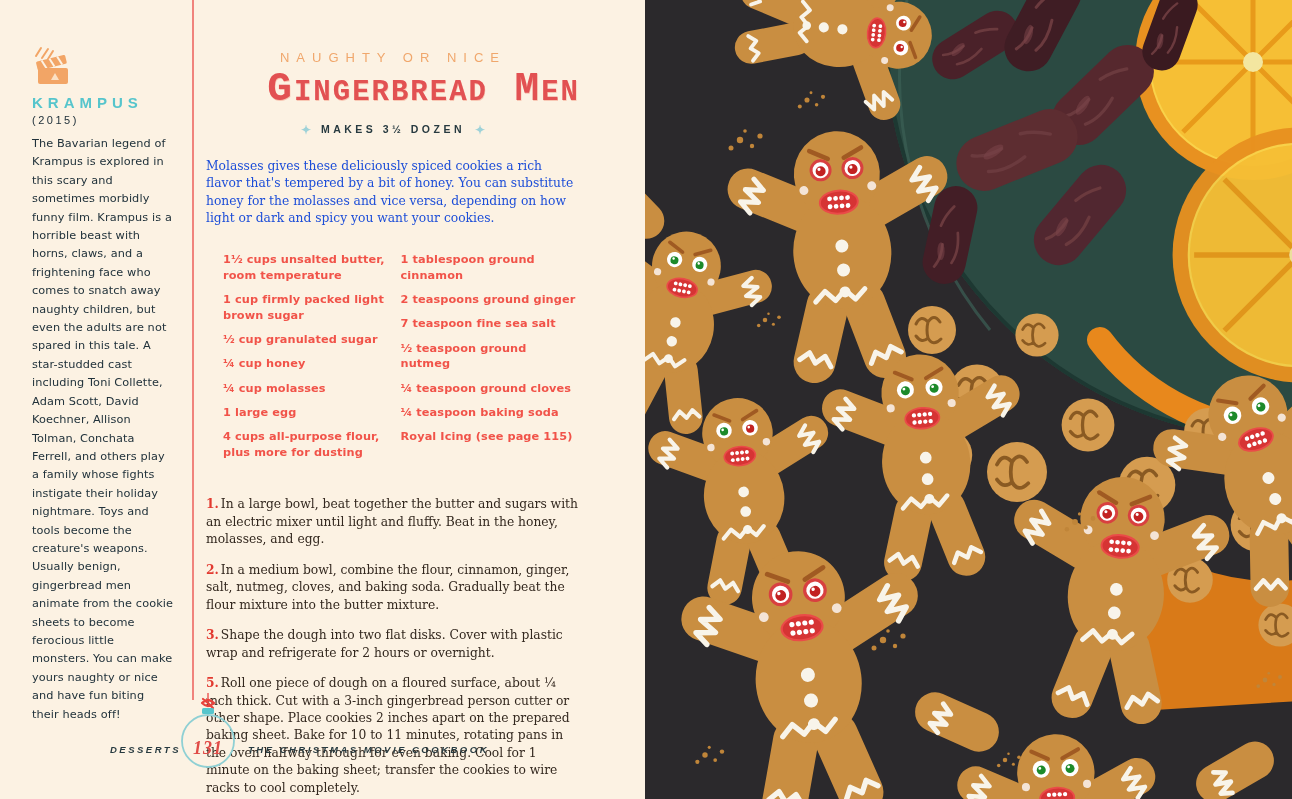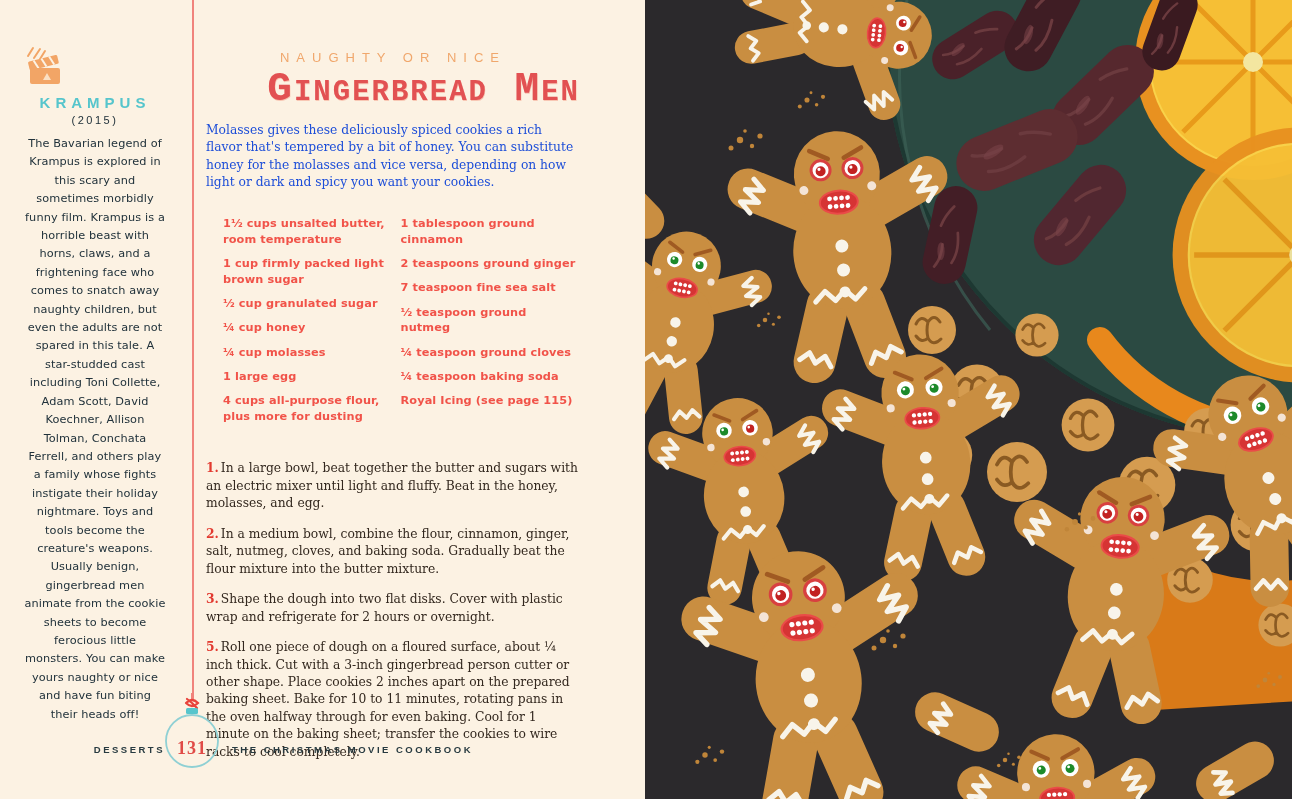--- a/index.html
+++ b/index.html
@@ -6,21 +6,21 @@
   html,body { width:1292px; height:799px; overflow:hidden; }
   body { font-family:"DejaVu Sans", sans-serif; }
 
   .spread { position:relative; width:1292px; height:799px; display:flex; }
 
   
   .page-left { position:relative; width:645px; height:799px; background:#fcf2e3; flex:0 0 645px; }
   .rule-vert { position:absolute; left:192px; top:0; width:2px; height:700px; background:#f0837c; }
 
   
-  .sidebar { position:absolute; left:24px; top:44px; width:142px;text-align:center; }
+  .sidebar { position:absolute; left:32px; top:44px; width:142px; }
   .clapper { display:block; margin-bottom:8px; }
   .movie-title { font-family:"Liberation Sans", sans-serif; font-size:15px; font-weight:bold; letter-spacing:5px; color:#56c5cc; margin-bottom:3px; }
   .movie-year { font-family:"Liberation Sans", sans-serif; font-size:11px; font-weight:normal; letter-spacing:2.5px; color:#21323b; margin-bottom:9px; }
   .movie-desc { font-size:11.3px; line-height:1.63; color:#21323b; letter-spacing:0.1px; }
 
   
   .recipe { position:absolute; left:206px; top:50px; width:374px; }
   .kicker { text-align:center; font-family:"Liberation Sans", sans-serif; font-size:13px; font-weight:normal; letter-spacing:7px; color:#f0a76c; margin-bottom:4px; }
   .title { text-align:right; font-family:Liberation Mono, monospace; font-variant:small-caps; font-weight:bold; font-size:41px; line-height:1.0; letter-spacing:2px; color:#e25152; text-shadow:0.5px 0.5px 0 #f8c7b4; margin-bottom:12px; }
   .yield { text-align:center; font-family:"Liberation Sans", sans-serif; font-size:10.5px; font-weight:bold; letter-spacing:3.5px; color:#273a40; margin-bottom:22px; }
@@ -30,21 +30,21 @@
   .ingredients { display:flex; padding-left:17px; margin-bottom:26px; }
   .ing-col1 { width:178px; padding-right:10px; }
   .ing-col2 { width:180px; }
   .ing { font-size:11.3px; font-weight:bold; line-height:1.4; color:#f15349; margin-bottom:8.5px; letter-spacing:0.1px; }
 
   .steps { }
   .step { font-family:"DejaVu Serif", serif; font-size:12.3px; line-height:1.42; color:#33281f; margin-bottom:12px; }
   .step-num { color:#e23a30; font-weight:bold; margin-right:2px; }
 
   
-  .footer { position:absolute; left:0; top:735px; width:645px; height:40px; font-family:"Liberation Sans", sans-serif; }
+  .footer { position:absolute; left:16px; top:735px; width:645px; height:40px; font-family:"Liberation Sans", sans-serif;font-style:italic; }
   .footer-section { position:absolute; right:480px; top:9px; font-size:9.5px; font-weight:bold; letter-spacing:2.5px; color:#273a40; }
   .ornament { position:absolute; left:160px; top:-42px; }
   .page-num { position:absolute; left:160px; top:3px; width:64px; text-align:center; font-family:"Liberation Serif", serif; font-size:18px; font-weight:bold; color:#e04b47; letter-spacing:1px; }
   .footer-book { position:absolute; left:232px; top:9px; font-size:9.5px; font-weight:bold; letter-spacing:2.5px; color:#273a40; }
 
   
   .page-right { position:relative; width:647px; height:799px; flex:0 0 647px; background:#2b292c; overflow:hidden; }
   .photo-svg { display:block; }
 </style>
 </head>
@@ -72,20 +72,21 @@
         <path d="M19 36 l4 -7 l4 7 z" fill="#fbe0c3"></path>
       </svg>
       <div class="movie-title">KRAMPUS</div>
       <div class="movie-year">(2015)</div>
       <div class="movie-desc">The Bavarian legend of Krampus is explored in this scary and sometimes morbidly funny film. Krampus is a horrible beast with horns, claws, and a frightening face who comes to snatch away naughty children, but even the adults are not spared in this tale. A star-studded cast including Toni Collette, Adam Scott, David Koechner, Allison Tolman, Conchata Ferrell, and others play a family whose fights instigate their holiday nightmare. Toys and tools become the creature's weapons. Usually benign, gingerbread men animate from the cookie sheets to become ferocious little monsters. You can make yours naughty or nice and have fun biting their heads off!</div>
     </div>
 
     <div class="recipe">
       <div class="kicker">NAUGHTY OR NICE</div>
       <h1 class="title">Gingerbread Men</h1>
+      <div class="yield"><span class="diamond">✦</span><span>MAKES 3½ DOZEN</span><span class="diamond">✦</span></div>
       <p class="intro">Molasses gives these deliciously spiced cookies a rich flavor that's tempered by a bit of honey. You can substitute honey for the molasses and vice versa, depending on how light or dark and spicy you want your cookies.</p>
 
       <div class="ingredients">
         <div class="ing-col1">
           <p class="ing">1½ cups unsalted butter, room temperature</p>
             <p class="ing">1 cup firmly packed light brown sugar</p>
             <p class="ing">½ cup granulated sugar</p>
             <p class="ing">¼ cup honey</p>
             <p class="ing">¼ cup molasses</p>
             <p class="ing">1 large egg</p>

